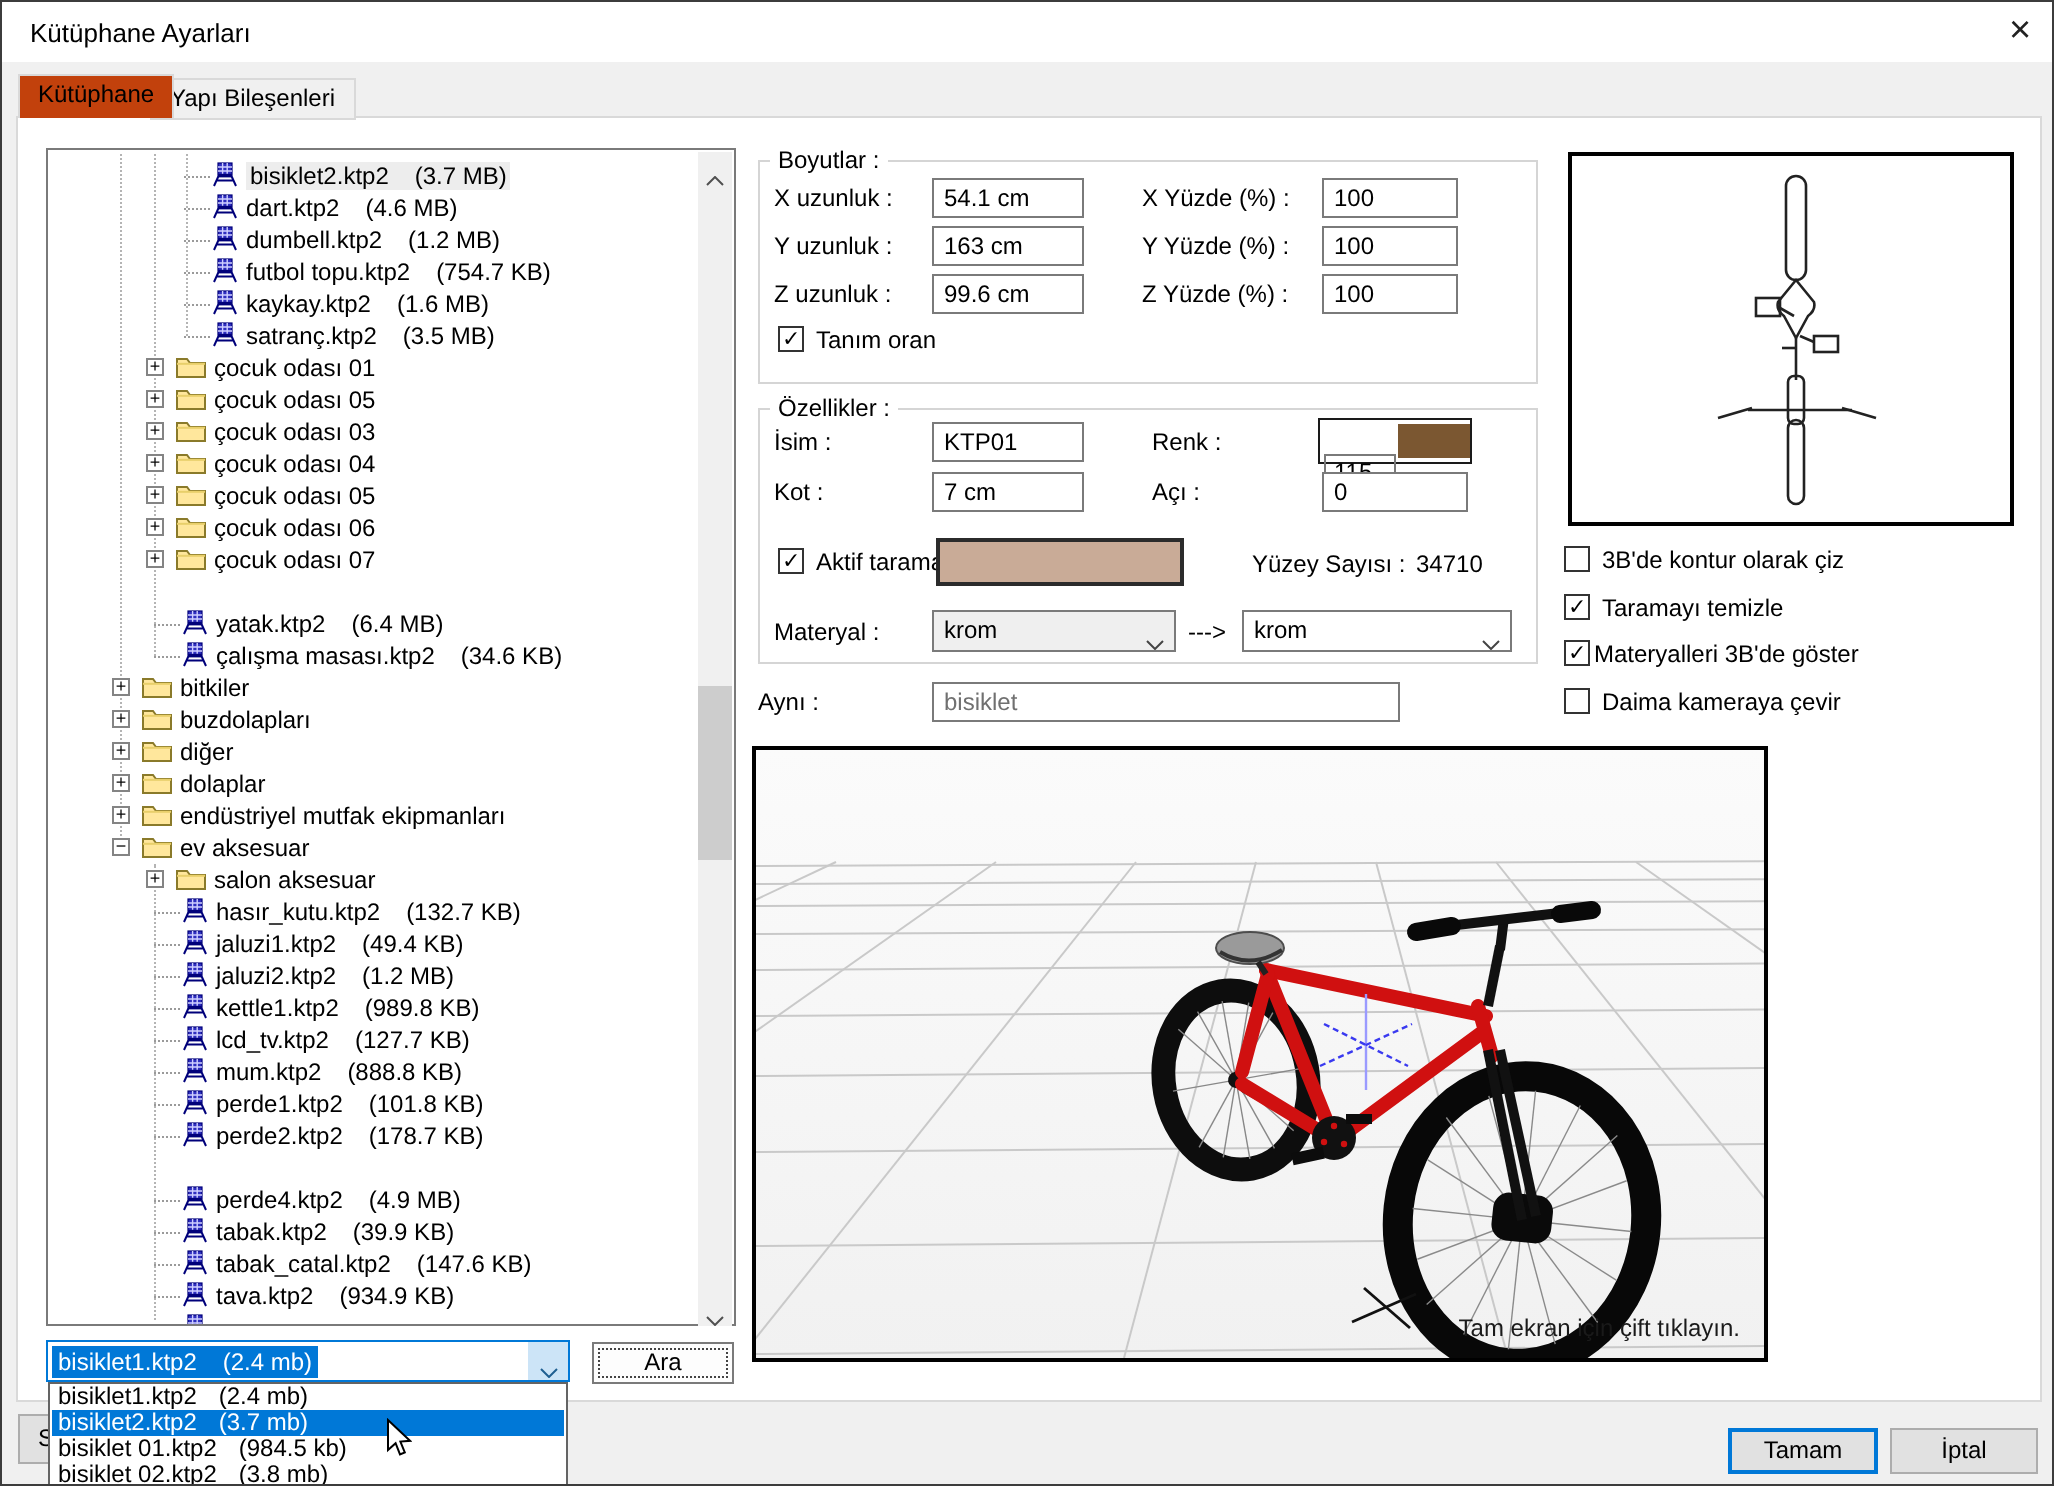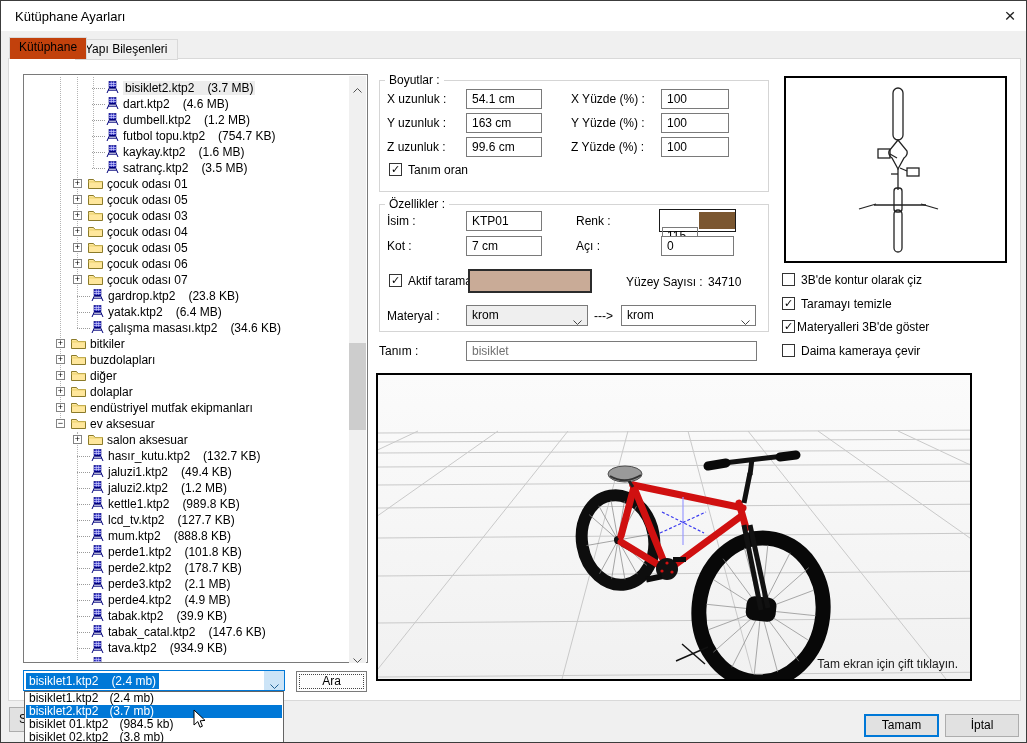--- a/index.html
+++ b/index.html
@@ -54,21 +54,21 @@
   #popup { left:23px; top:690px; width:260px; height:53px; background:#fff; border:1px solid #646464; z-index:50; }
   .prow { position:absolute; left:1px; width:256px; height:13px; line-height:13px; padding-left:3px; white-space:nowrap; }
   .prow.sel { background:#0078d7; color:#fff; }
   .prow .tsize { margin-left:11px; }
   #arabtn { left:295px; top:670px; width:71px; height:21px; background:#fdfdfd; border:1px solid #7a7a7a;
             outline:1px dotted #444; outline-offset:-4px; text-align:center; line-height:19px; }
   #hiddenbtn { left:8px; top:706px; width:70px; height:25px; background:#e1e1e1; border:1px solid #adadad;
                padding:4px 0 0 9px; z-index:10; }
   
   #prev2d { left:783px; top:75px; width:223px; height:187px; background:#fff; border:2px solid #000; }
-  #prev3d { left:375px; top:372px; width:596px; height:308px; border:2px solid #000;
+  #prev3d { left:375px; top:372px; width:508px; height:308px; border:2px solid #000;
             background:linear-gradient(#fbfbfb, #f1f1f1); overflow:hidden; }
   #hint { position:absolute; right:12px; bottom:8px; color:#1a1a1a; }
   
   #footer { left:0; top:700px; width:100%; height:43px; background:#f0f0f0; }
   .btn { position:absolute; background:#e1e1e1; border:1px solid #adadad; text-align:center; padding-top:3px; }
   #okbtn { left:863px; top:713px; width:75px; height:23px; border:2px solid #0078d7; padding-top:2px; }
   #cancelbtn { left:944px; top:713px; width:74px; height:23px; }
   #cursor { left:192px; top:708px; z-index:100; }
   .swatch2 { position:absolute; border:2px solid #2b2b2b; }
 </style>
@@ -201,30 +201,20 @@
           <span class="tlab" style="left:83px">çocuk odası 06</span>
         </div>
         <div class="trow" style="top: 197px;">
           <span class="exp" style="left:49px">+</span>
           <span class="ticon" style="left:64px"><svg width="15" height="12" viewBox="0 0 15 12">
               <path d="M0.5 2.5 h5 l1.5 2 h7.5 v7 h-14 z" fill="#ffe79c" stroke="#8a7a2a"></path>
               <path d="M0.5 4.9 h14" stroke="#e8cf6a"></path>
             </svg></span>
           <span class="tlab" style="left:83px">çocuk odası 07</span>
         </div>
-        <div class="trow" style="top: 213px;">
-          <span class="stub" style="left:53px"></span>
-          <span class="ticon" style="left:67px"><svg width="13" height="13" viewBox="0 0 13 13">
-              <rect x="3" y="0.5" width="7" height="6" fill="#2f2fbf" stroke="#00007a" stroke-width="0.6"></rect>
-              <path d="M3 2.5 h7 M3 4.5 h7 M5.3 0.5 v6 M7.6 0.5 v6" stroke="#cfcfff" stroke-width="0.7"></path>
-              <path d="M3.5 6.5 L1 12 M9.5 6.5 L12 12 M2.2 9.2 h8.6" stroke="#00007a" stroke-width="1" fill="none"></path>
-              <path d="M3.5 6.8 h6" stroke="#00007a" stroke-width="1.8"></path>
-            </svg></span>
-          <span class="tlab " style="left:84px">gardrop.ktp2<span class="tsize">(23.8 KB)</span></span>
-        </div>
         <div class="trow" style="top: 229px;">
           <span class="stub" style="left:53px"></span>
           <span class="ticon" style="left:67px"><svg width="13" height="13" viewBox="0 0 13 13">
               <rect x="3" y="0.5" width="7" height="6" fill="#2f2fbf" stroke="#00007a" stroke-width="0.6"></rect>
               <path d="M3 2.5 h7 M3 4.5 h7 M5.3 0.5 v6 M7.6 0.5 v6" stroke="#cfcfff" stroke-width="0.7"></path>
               <path d="M3.5 6.5 L1 12 M9.5 6.5 L12 12 M2.2 9.2 h8.6" stroke="#00007a" stroke-width="1" fill="none"></path>
               <path d="M3.5 6.8 h6" stroke="#00007a" stroke-width="1.8"></path>
             </svg></span>
           <span class="tlab " style="left:84px">yatak.ktp2<span class="tsize">(6.4 MB)</span></span>
         </div>
@@ -366,30 +356,20 @@
         </div>
         <div class="trow" style="top: 485px;">
           <span class="stub" style="left:53px"></span>
           <span class="ticon" style="left:67px"><svg width="13" height="13" viewBox="0 0 13 13">
               <rect x="3" y="0.5" width="7" height="6" fill="#2f2fbf" stroke="#00007a" stroke-width="0.6"></rect>
               <path d="M3 2.5 h7 M3 4.5 h7 M5.3 0.5 v6 M7.6 0.5 v6" stroke="#cfcfff" stroke-width="0.7"></path>
               <path d="M3.5 6.5 L1 12 M9.5 6.5 L12 12 M2.2 9.2 h8.6" stroke="#00007a" stroke-width="1" fill="none"></path>
               <path d="M3.5 6.8 h6" stroke="#00007a" stroke-width="1.8"></path>
             </svg></span>
           <span class="tlab " style="left:84px">perde2.ktp2<span class="tsize">(178.7 KB)</span></span>
-        </div>
-        <div class="trow" style="top: 501px;">
-          <span class="stub" style="left:53px"></span>
-          <span class="ticon" style="left:67px"><svg width="13" height="13" viewBox="0 0 13 13">
-              <rect x="3" y="0.5" width="7" height="6" fill="#2f2fbf" stroke="#00007a" stroke-width="0.6"></rect>
-              <path d="M3 2.5 h7 M3 4.5 h7 M5.3 0.5 v6 M7.6 0.5 v6" stroke="#cfcfff" stroke-width="0.7"></path>
-              <path d="M3.5 6.5 L1 12 M9.5 6.5 L12 12 M2.2 9.2 h8.6" stroke="#00007a" stroke-width="1" fill="none"></path>
-              <path d="M3.5 6.8 h6" stroke="#00007a" stroke-width="1.8"></path>
-            </svg></span>
-          <span class="tlab " style="left:84px">perde3.ktp2<span class="tsize">(2.1 MB)</span></span>
         </div>
         <div class="trow" style="top: 517px;">
           <span class="stub" style="left:53px"></span>
           <span class="ticon" style="left:67px"><svg width="13" height="13" viewBox="0 0 13 13">
               <rect x="3" y="0.5" width="7" height="6" fill="#2f2fbf" stroke="#00007a" stroke-width="0.6"></rect>
               <path d="M3 2.5 h7 M3 4.5 h7 M5.3 0.5 v6 M7.6 0.5 v6" stroke="#cfcfff" stroke-width="0.7"></path>
               <path d="M3.5 6.5 L1 12 M9.5 6.5 L12 12 M2.2 9.2 h8.6" stroke="#00007a" stroke-width="1" fill="none"></path>
               <path d="M3.5 6.8 h6" stroke="#00007a" stroke-width="1.8"></path>
             </svg></span>
           <span class="tlab " style="left:84px">perde4.ktp2<span class="tsize">(4.9 MB)</span></span>
@@ -495,22 +475,22 @@
         </svg></span>
   </div>
   <span class="lbl" style="left:593px; top:308px;">---&gt;</span>
   <div class="combo" style="left:620px; top:304px; width:135px;">
     <span>krom</span>
     <span class="chev"><svg width="9" height="5">
           <polyline points="0.5,0.5 4.5,4.5 8.5,0.5" fill="none" stroke="#444"></polyline>
         </svg></span>
   </div>
 
-  <span class="lbl" style="left:378px; top:343px;">Tanım :</span>
-  <div class="field" style="left:465px; top:340px; width:291px; color:#707070;">bisiklet</div>
+  <span class="lbl" style="left:378px; top:343px;">Aynı :</span>
+  <div class="field" style="left:465px; top:340px; width:234px; color:#707070;">bisiklet</div>
 
   <div class="cb" style="left:781px; top:272px;"></div>
   <span class="lbl" style="left:800px; top:272px;">3B'de kontur olarak çiz</span>
   <div class="cb on" style="left:781px; top:296px;">
       <span class="mark">✓</span>
     </div>
   <span class="lbl" style="left:800px; top:296px;">Taramayı temizle</span>
   <div class="cb on" style="left:781px; top:319px;">
       <span class="mark">✓</span>
     </div>

